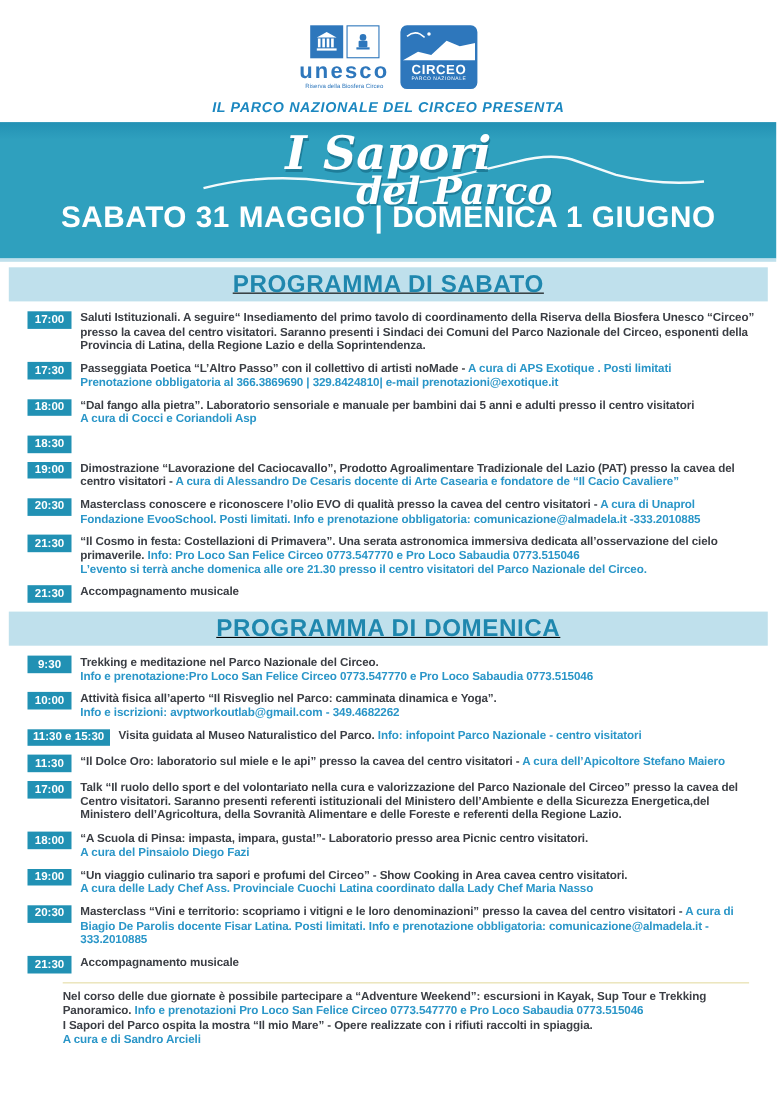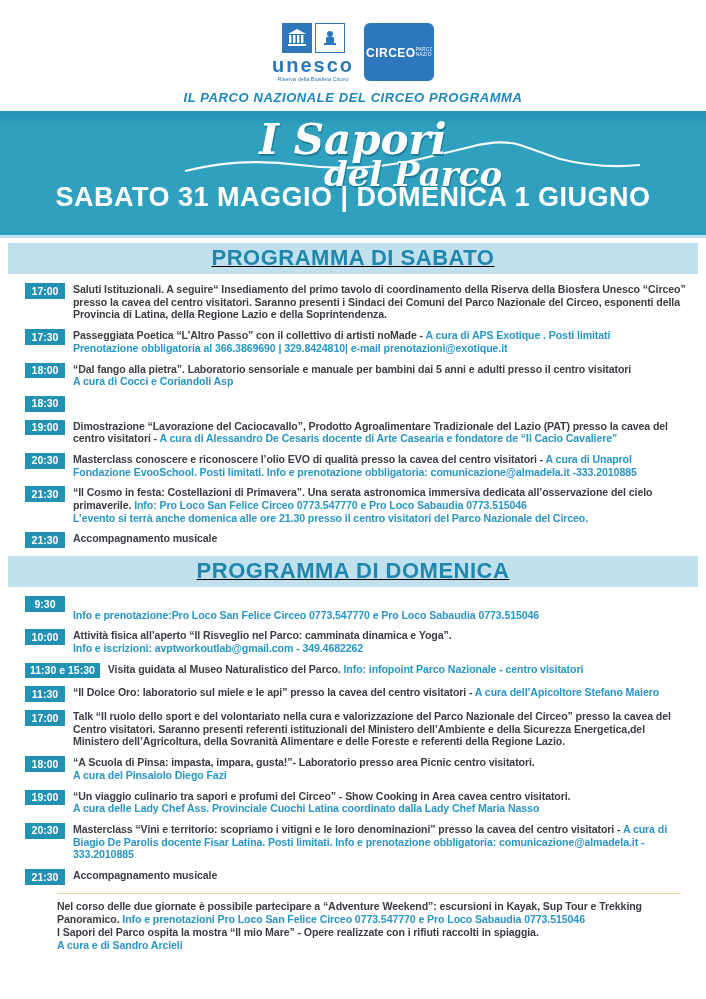--- a/index.html
+++ b/index.html
@@ -8,21 +8,21 @@
   .page { position:relative; width:706px; height:999px; background:#ffffff; overflow:hidden; margin:0 auto; }
 
   
   .logo-row { display:flex; justify-content:center; align-items:flex-start; gap:10px; padding-top:23px; height:88px; }
   .unesco-block { display:flex; flex-direction:column; align-items:center; }
   .unesco-squares { display:flex; gap:3px; }
   .unesco-sq { width:30px; height:30px; background:#2e77bc; display:flex; align-items:center; justify-content:center; }
   .unesco-sq.light { background:#ffffff; border:1px solid #2e77bc; }
   .unesco-word { font-weight:bold; font-size:20px; color:#2e77bc; letter-spacing:2px; line-height:1; margin-top:2px; }
   .unesco-tag { font-size:5.5px; color:#2e77bc; margin-top:1px; }
-  .circeo-block { width:70px; height:58px; background:#2e77bc; border-radius:6px; border:2px solid #2e77bc; position:relative; overflow:hidden; display:flex; flex-direction:row; align-items:center; }
+  .circeo-block { width:70px; height:58px; background:#2e77bc; border-radius:6px; border:2px solid #2e77bc; position:relative; overflow:hidden; display:flex; flex-direction:column; align-items:center; }
   .circeo-name { font-weight:bold; color:#fff; font-size:12px; letter-spacing:0.5px; line-height:1; margin-top:2px; }
   .circeo-sub { color:#fff; font-size:4.5px; letter-spacing:0.5px; }
 
   .presents { text-align:center; color:#1b87c0; font-weight:bold; font-style:italic; font-size:13px; letter-spacing:0.6px; margin-top:2px; }
 
   
   .banner { margin-top:6px; height:127px; background:linear-gradient(180deg,#2391b4 0px,#2fa0be 16px,#2fa0be 100%); position:relative; color:#fff; border-bottom:3px solid #bfe0ec; }
   .banner svg.ridge { position:absolute; left:0; top:8px; width:706px; height:70px; }
   .title-script { position:absolute; width:100%; top:8px; text-align:center; font-family:"DejaVu Serif", serif; font-style:italic; font-weight:bold; color:#ffffff; text-shadow:1px 2px 0 #1e7d99; }
   .title-line1 { font-size:42px; line-height:1; }
@@ -84,21 +84,21 @@
       <svg width="66" height="30" viewBox="0 0 66 30">
         <path d="M4 8 q6 -5 12 -2 l4 3" stroke="#ffffff" stroke-width="1.4" fill="none"></path>
         <circle cx="24" cy="6" r="1.6" fill="#ffffff"></circle>
         <path d="M0 30 L14 22 L26 25 L40 12 L52 17 L66 14 L66 30 Z" fill="#ffffff"></path>
       </svg>
       <div class="circeo-name">CIRCEO</div>
       <div class="circeo-sub">PARCO NAZIONALE</div>
     </div>
   </div>
 
-  <div class="presents">IL PARCO NAZIONALE DEL CIRCEO PROGRAMMA</div>
+  <div class="presents">IL PARCO NAZIONALE DEL CIRCEO PRESENTA</div>
 
   <div class="banner">
     <svg class="ridge" viewBox="0 0 706 70">
       <path d="M185 52 Q240 38 300 46 T420 40 L470 28 Q500 20 520 26 L560 40 Q600 50 640 46" stroke="#ffffff" stroke-width="2.2" fill="none" opacity="0.95"></path>
     </svg>
     <div class="title-script">
       <div class="title-line1">I Sapori</div>
       <div class="title-line2">del Parco</div>
     </div>
     <div class="banner-dates">SABATO 31 MAGGIO | DOMENICA 1 GIUGNO</div>
@@ -140,21 +140,21 @@
         <div class="item-text"><span class="seg-dark">Accompagnamento musicale</span></div>
       </div>
     </div>
 
   <div class="day-band">
     <span>PROGRAMMA DI DOMENICA</span>
   </div>
   <div class="program">
       <div class="program-row">
         <span class="time-badge">9:30</span>
-        <div class="item-text"><br><span class="seg-blue">Info e prenotazione:Pro Loco San Felice Circeo 0773.547770 e Pro Loco Sabaudia 0773.515046</span></div>
+        <div class="item-text"><span class="seg-dark">Trekking e meditazione nel Parco Nazionale del Circeo.</span><br><span class="seg-blue">Info e prenotazione:Pro Loco San Felice Circeo 0773.547770 e Pro Loco Sabaudia 0773.515046</span></div>
       </div>
       <div class="program-row">
         <span class="time-badge">10:00</span>
         <div class="item-text"><span class="seg-dark">Attività fisica all’aperto “Il Risveglio nel Parco: camminata dinamica e Yoga”.</span><br><span class="seg-blue">Info e iscrizioni: avptworkoutlab@gmail.com - 349.4682262</span></div>
       </div>
       <div class="program-row">
         <span class="time-badge">11:30 e 15:30</span>
         <div class="item-text"><span class="seg-dark">Visita guidata al Museo Naturalistico del Parco. </span><span class="seg-blue">Info: infopoint Parco Nazionale - centro visitatori</span></div>
       </div>
       <div class="program-row">

